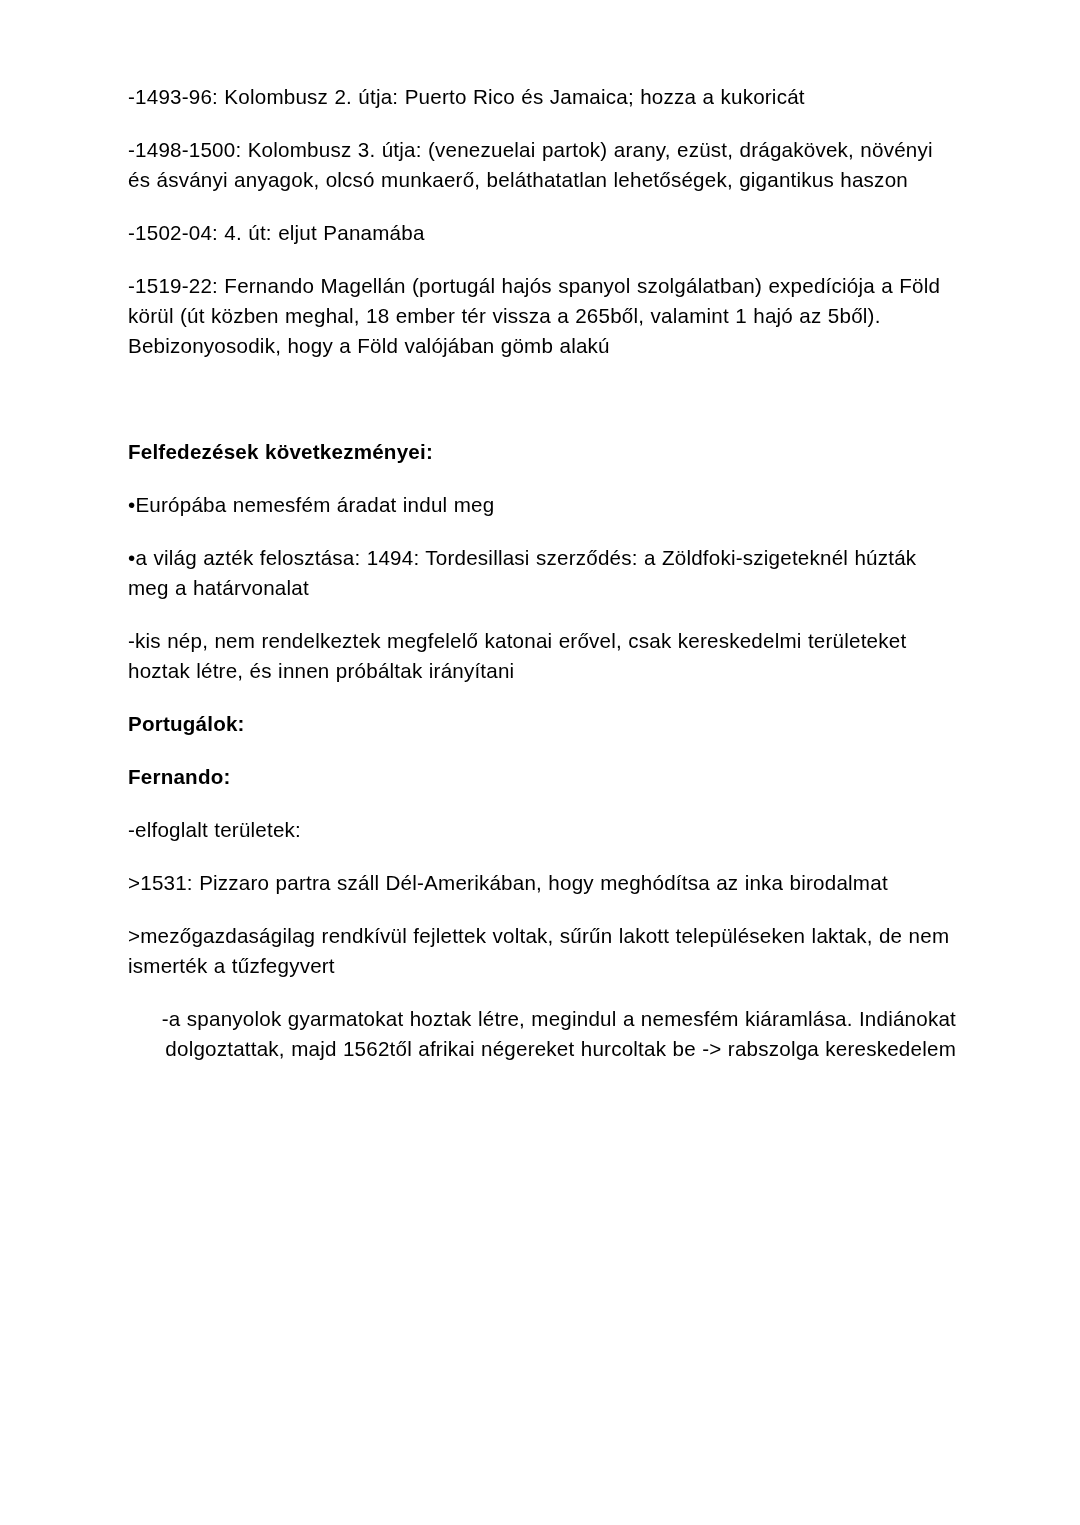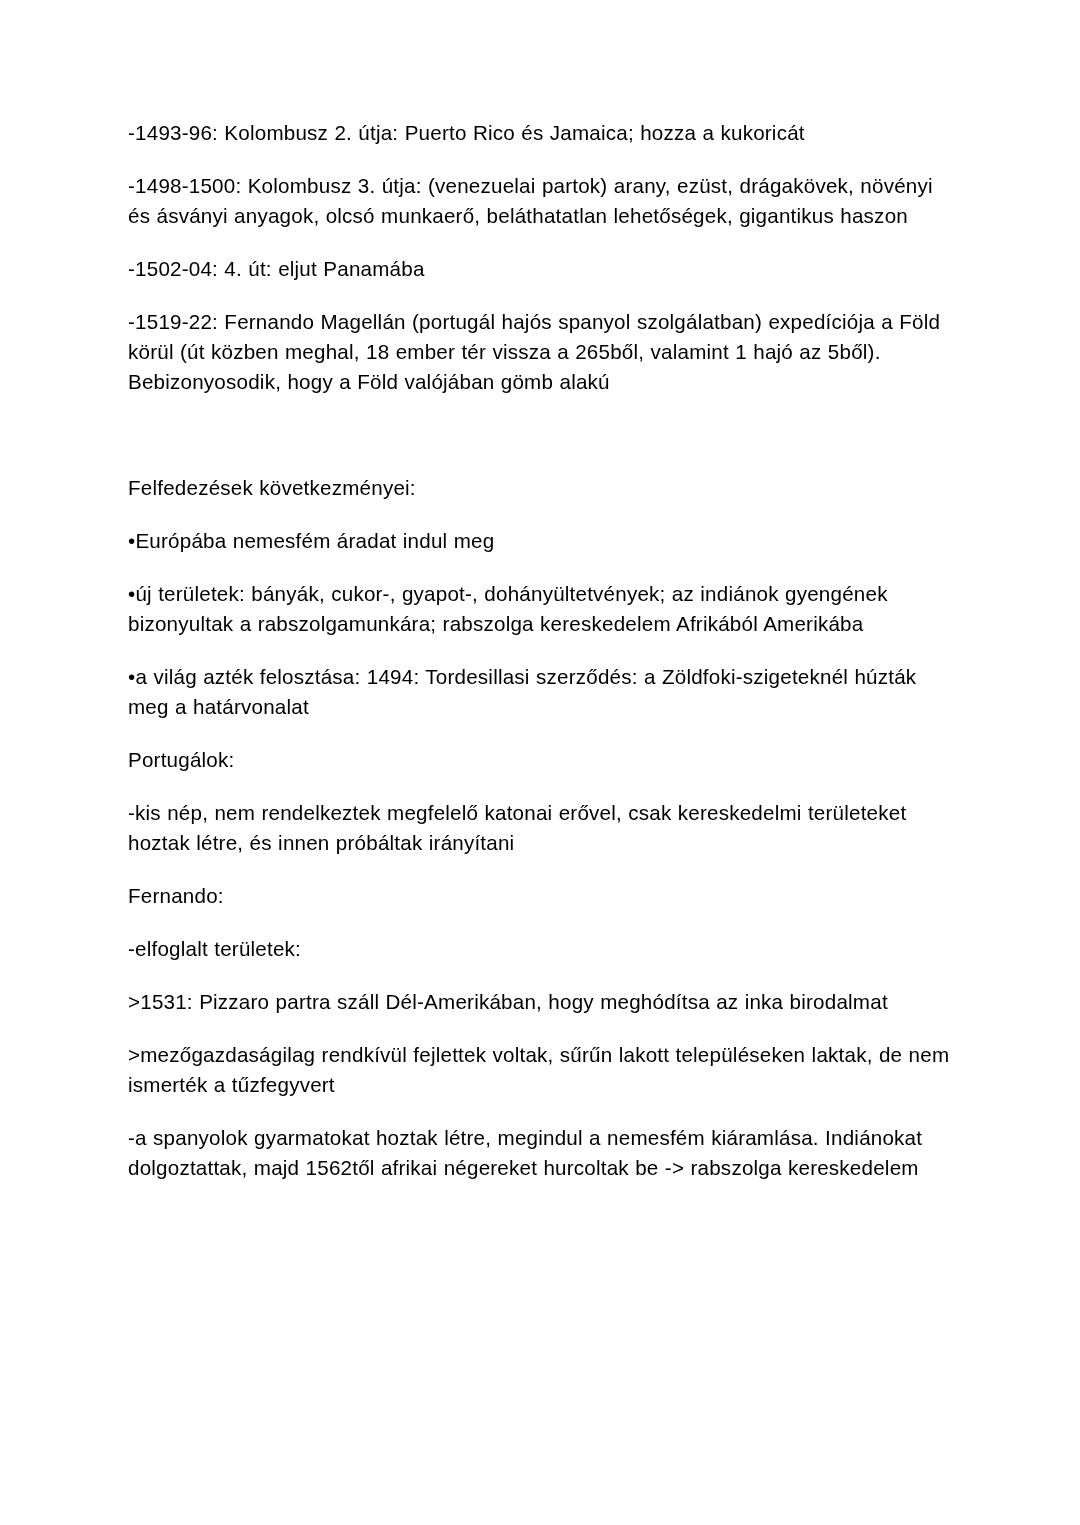--- a/index.html
+++ b/index.html
@@ -14,48 +14,49 @@
     font-family: "Liberation Sans", "DejaVu Sans", sans-serif;
     color: #000000;
     -webkit-font-smoothing: antialiased;
   }
   #page {
     position: relative;
     width: 1080px;
     height: 1525px;
     background: #ffffff;
     box-sizing: border-box;
-    padding: 118px 130px 0 128px;
+    padding: 82px 130px 0 128px;
     overflow: hidden;
   }
   #doc-body {
     width: 828px;
   }
   p.para {
     margin: 0 0 23px 0;
     padding: 0;
     font-size: 20.6px;
     line-height: 30px;
     font-weight: normal;
     letter-spacing: 0.01em;
     text-align: left;
     word-spacing: 0.02em;
     color: #000000;
   }
   p.heading {
-    font-weight: normal;
+    font-weight: bold;
   }
   p.spacer {
     margin: 0 0 23px 0;
     font-size: 20.6px;
     line-height: 30px;
     height: 30px;
   }
   p.last {
     margin-bottom: 16px;
+    text-align: right;
   }
 </style>
 </head>
 <body>
 
 <div id="page">
   <div id="doc-body">
 
     <p class="para">-1493-96: Kolombusz 2. útja: Puerto Rico és Jamaica; hozza a kukoricát</p>
 
@@ -65,27 +66,26 @@
 
     <p class="para">-1519-22: Fernando Magellán (portugál hajós spanyol szolgálatban) expedíciója a Föld körül (út közben meghal, 18 ember tér vissza a 265ből, valamint 1 hajó az 5ből). Bebizonyosodik, hogy a Föld valójában gömb alakú</p>
 
     <p class="spacer"></p>
 
     <p class="para heading">Felfedezések következményei:</p>
 
     <p class="para">•Európába nemesfém áradat indul meg</p>
 
 
-    <p class="para">•új területek: bányák, cukor-, gyapot-, dohányültetvények; az indiánok gyengének bizonyultak a rabszolgamunkára; rabszolga kereskedelem Afrikából Amerikába</p>
 
     <p class="para">•a világ azték felosztása: 1494: Tordesillasi szerződés: a Zöldfoki-szigeteknél húzták meg a határvonalat</p>
 
+    <p class="para">-kis nép, nem rendelkeztek megfelelő katonai erővel, csak kereskedelmi területeket hoztak létre, és innen próbáltak irányítani</p>
+
     <p class="para heading">Portugálok:</p>
-
-    <p class="para">-kis nép, nem rendelkeztek megfelelő katonai erővel, csak kereskedelmi területeket hoztak létre, és innen próbáltak irányítani</p>
 
     <p class="para heading">Fernando:</p>
 
     <p class="para">-elfoglalt területek:</p>
 
 
     <p class="para">&gt;1531: Pizzaro partra száll Dél-Amerikában, hogy meghódítsa az inka birodalmat</p>
 
 
     <p class="para">&gt;mezőgazdaságilag rendkívül fejlettek voltak, sűrűn lakott településeken laktak, de nem ismerték a tűzfegyvert</p>

